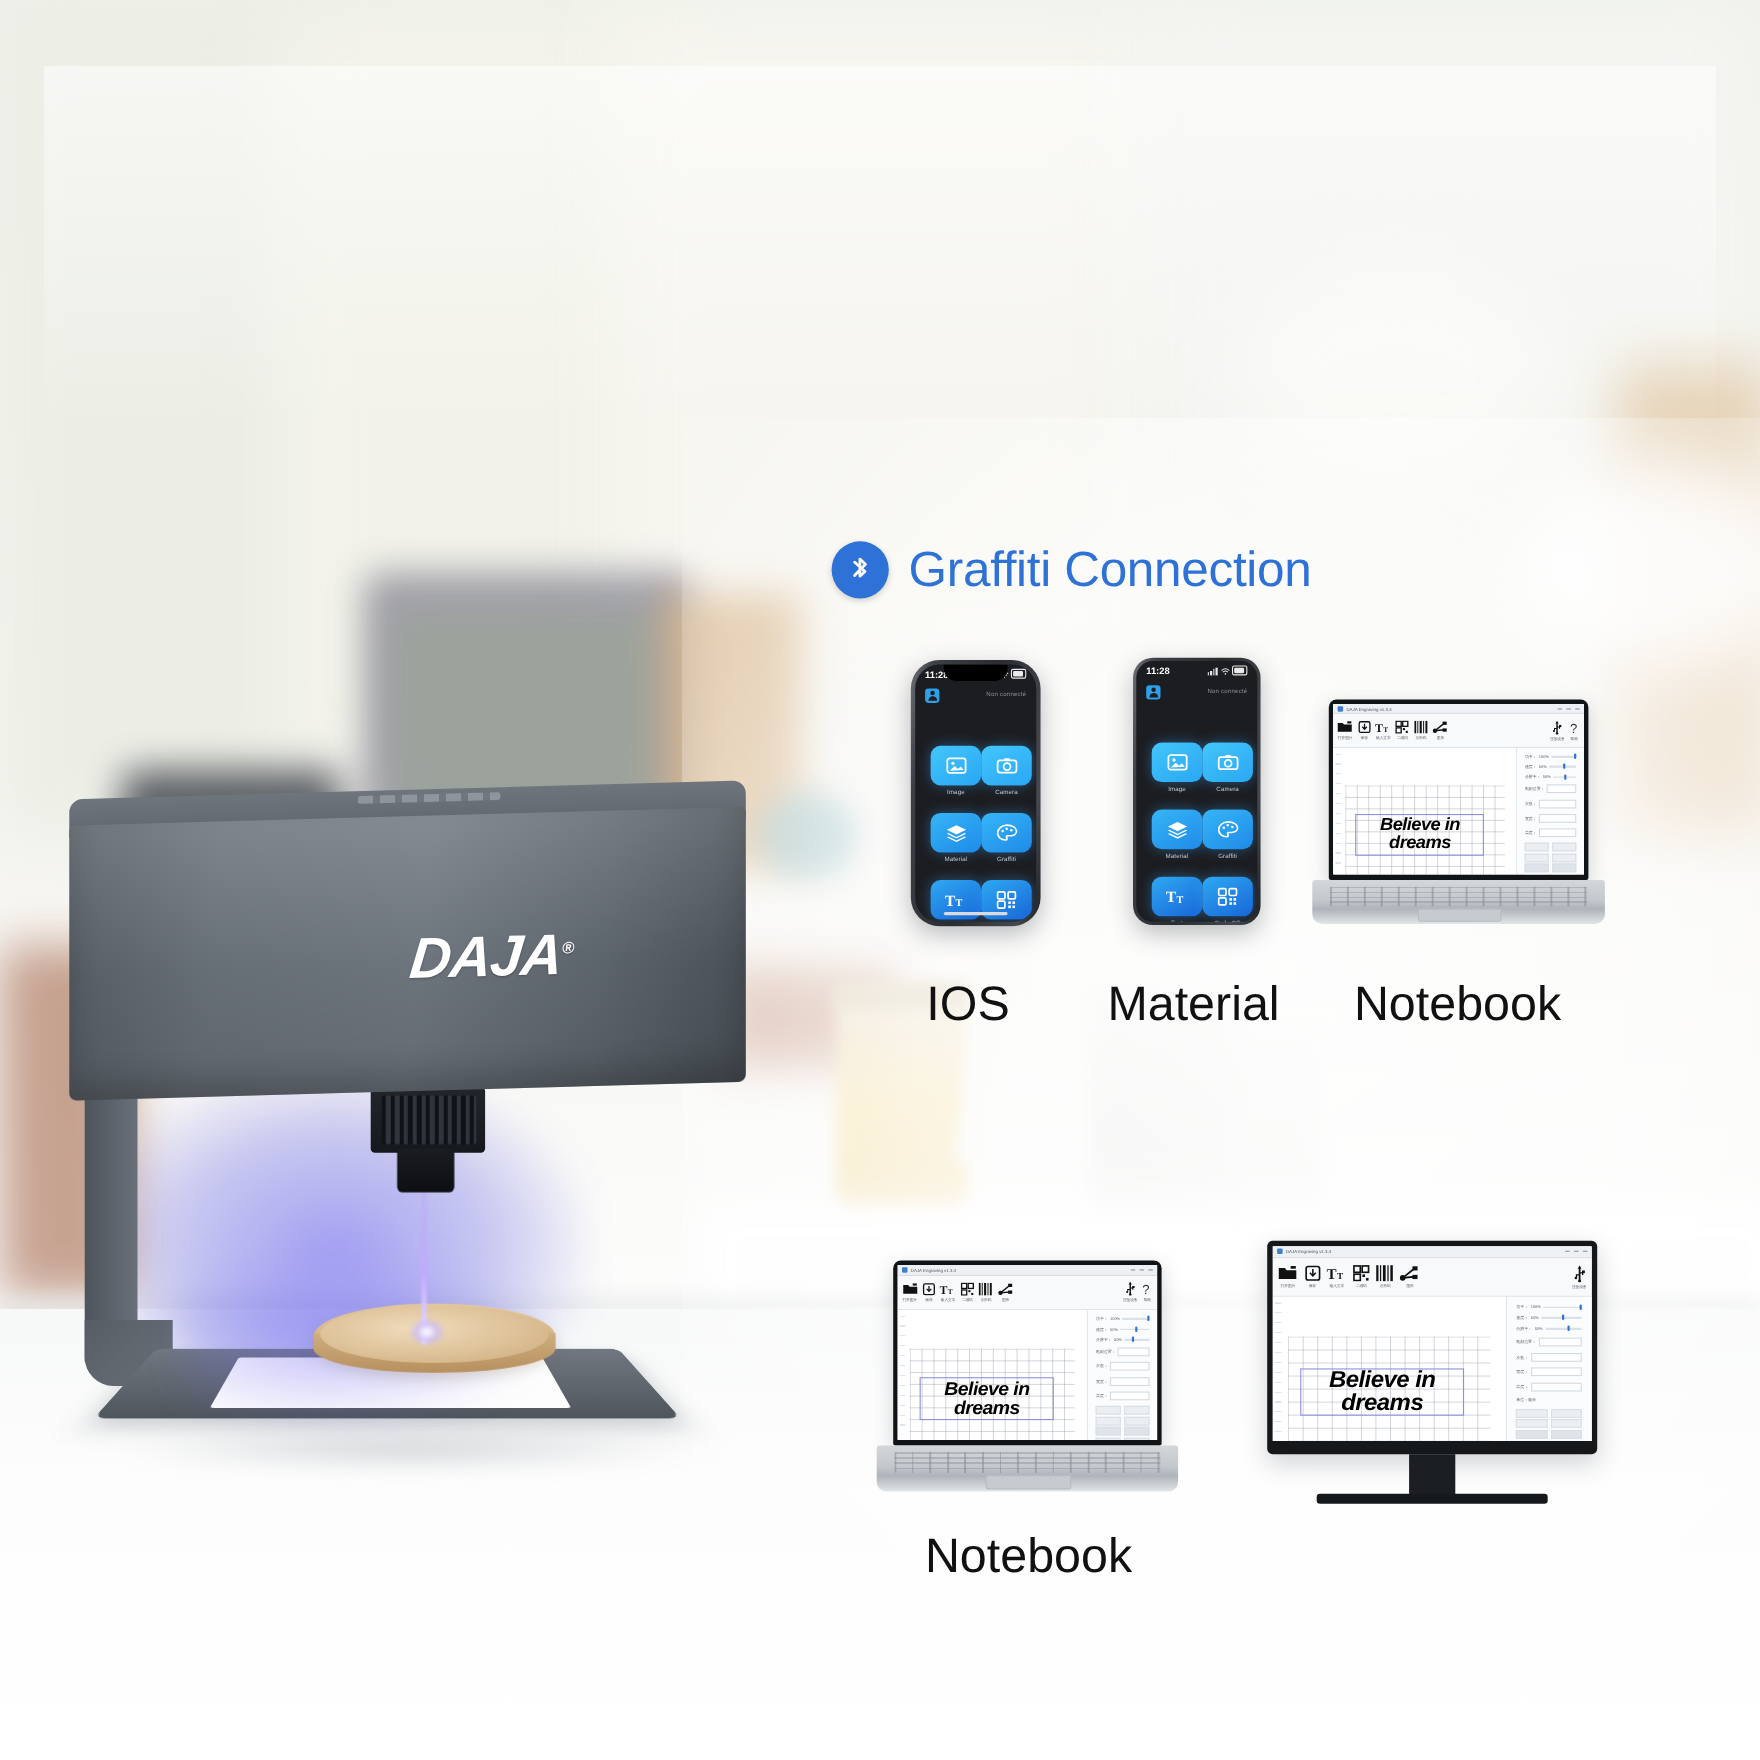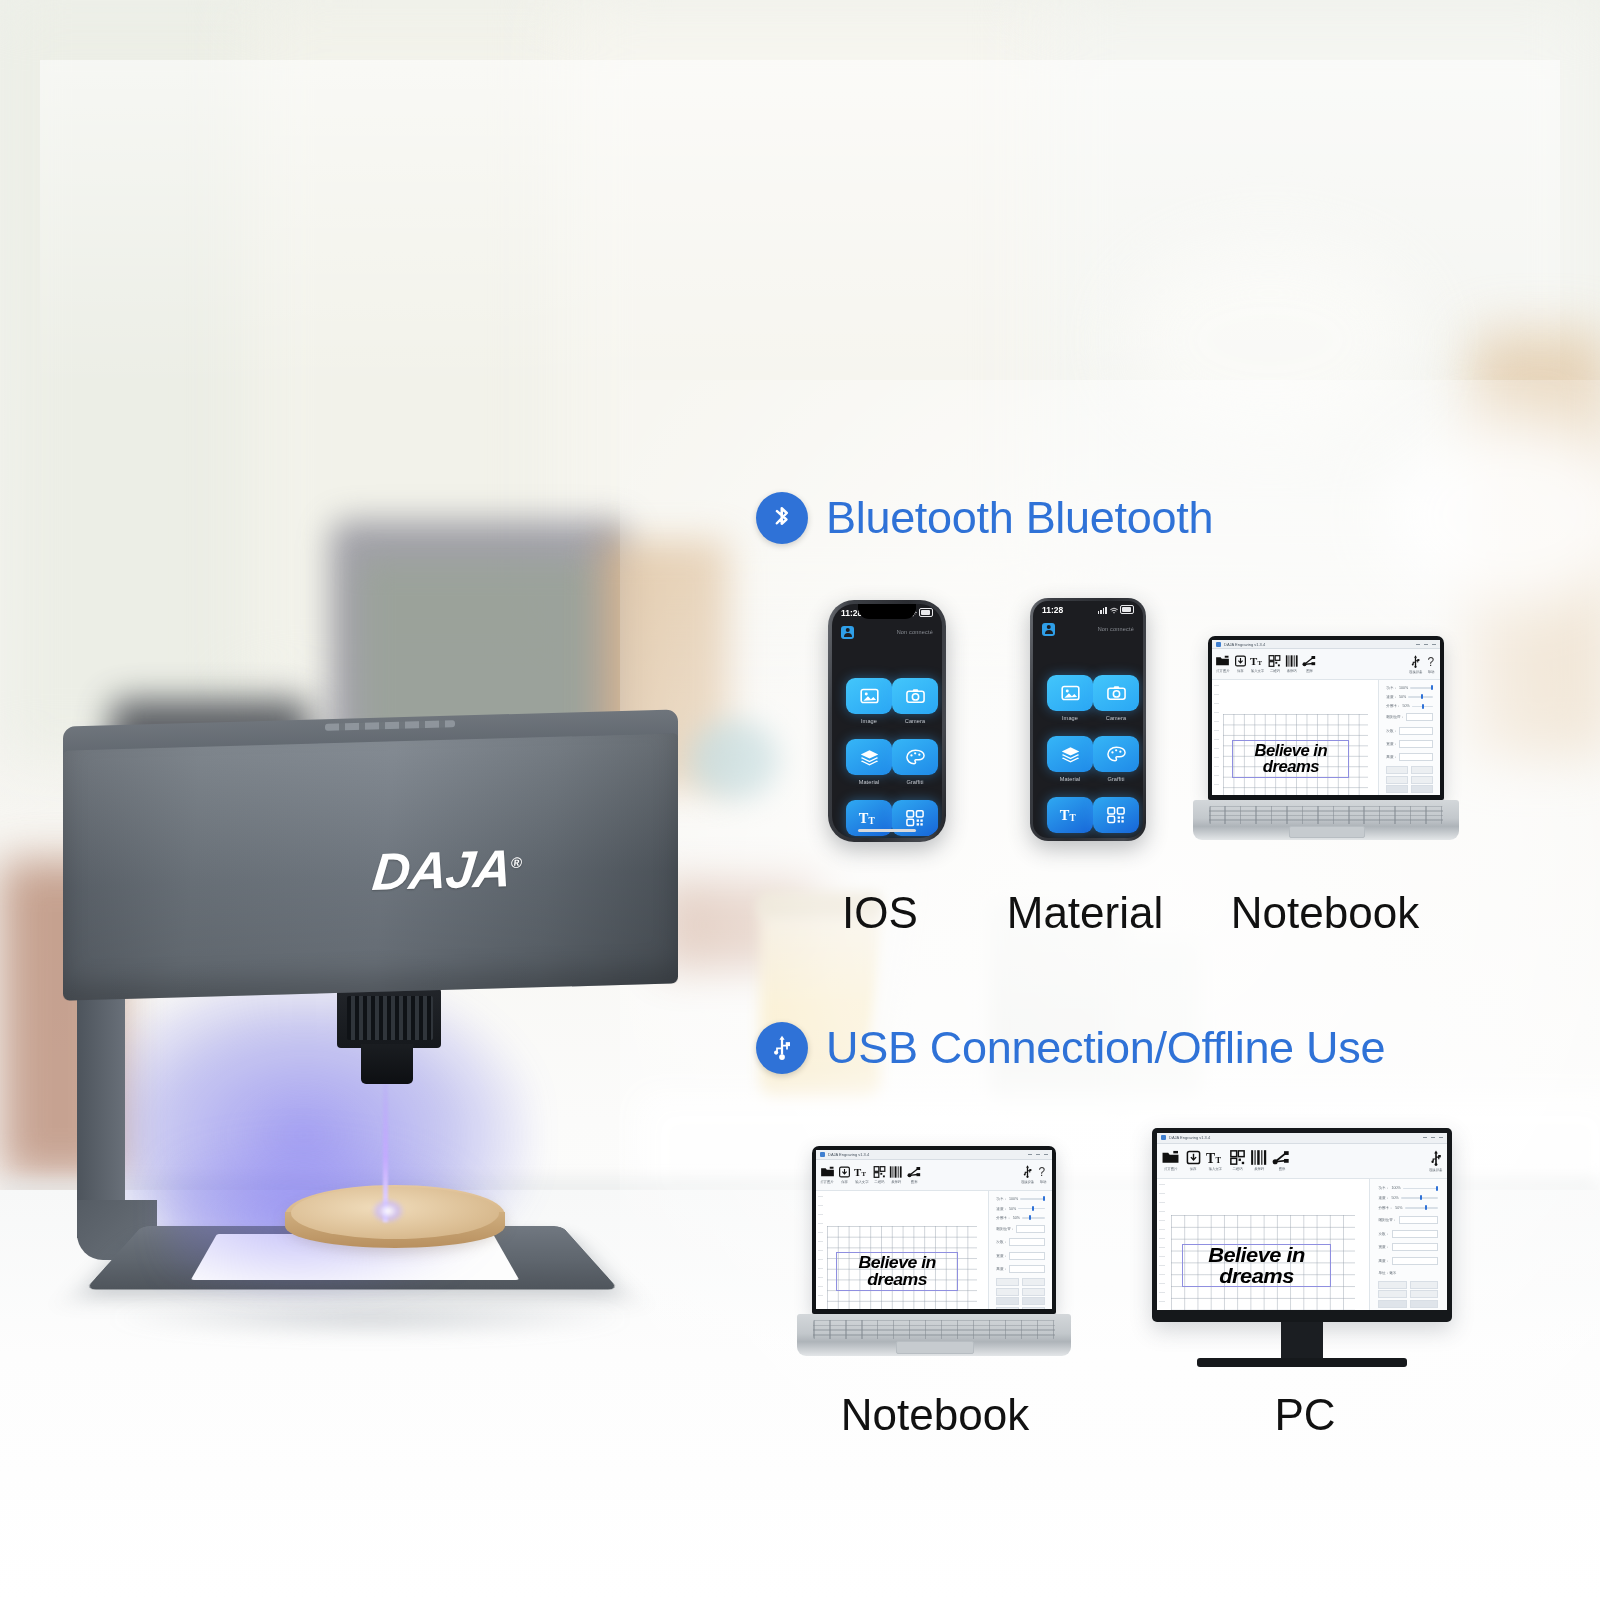--- a/index.html
+++ b/index.html
@@ -390,39 +390,23 @@
   <div class="veil"></div>
   <div class="veil2"></div>
 
 
   <div class="sect" id="sect-bt">
     <span class="badge">
       <svg width="30" height="30" viewBox="0 0 24 24">
         <path d="M8 6.5 L15.5 13.2 L11.8 16.6 L11.8 4.2 L15.8 8 L7.9 16.2" fill="none" stroke="#ffffff" stroke-width="2" stroke-linecap="round" stroke-linejoin="round"></path>
       </svg>
     </span>
-    <span class="txt">Bluetooth Bluetooth</span>
+    <span class="txt">Graffiti Connection</span>
   </div>
 
-  <div class="sect" id="sect-usb">
-    <span class="badge">
-      <svg width="30" height="30" viewBox="0 0 24 24">
-        <g fill="#ffffff">
-          <path d="M11.1 4.2 L12.9 4.2 L12.9 17.2 L11.1 17.2 Z"></path>
-          <path d="M12 2.2 L14.1 5.4 L9.9 5.4 Z"></path>
-          <circle cx="12" cy="19.2" r="2.3"></circle>
-          <path d="M12 11.6 L7.3 11.6 L7.3 14.6 L8.7 14.6 L8.7 12.9 L12 12.9 Z"></path>
-          <circle cx="7.3" cy="15.6" r="1.7"></circle>
-          <path d="M12 9.4 L16.7 9.4 L16.7 13.2 L15.3 13.2 L15.3 10.7 L12 10.7 Z"></path>
-          <rect x="15" y="7.3" width="3.4" height="3.2"></rect>
-        </g>
-      </svg>
-    </span>
-    <span class="txt">USB Connection/Offline Use</span>
-  </div>
 
   <div class="phone ios" id="phone-ios" style="left:828px;top:600px;width:118px;height:242px;">
     <div class="body"></div>
     <div class="screen">
       <div class="notch"></div>
       <div class="statusbar">
         <span class="clock">11:28</span>
         <span class="sbicons">
           <span class="bars">
               <i></i>
@@ -1166,15 +1150,14 @@
     <div class="m-body"></div>
     <div class="m-front-shade"></div>
     <div class="m-vent"></div>
     <div class="m-logo"><span>DAJA</span><sup>®</sup></div>
   </div>
 
   <div class="devlabel" style="left:800px;top:888px;width:160px;">IOS</div>
   <div class="devlabel" style="left:990px;top:888px;width:190px;">Material</div>
   <div class="devlabel" style="left:1205px;top:888px;width:240px;">Notebook</div>
   <div class="devlabel" style="left:810px;top:1390px;width:250px;">Notebook</div>
-  <div class="devlabel" style="left:1180px;top:1390px;width:250px;">PC</div>
 
 </div>
 
 </body></html>

